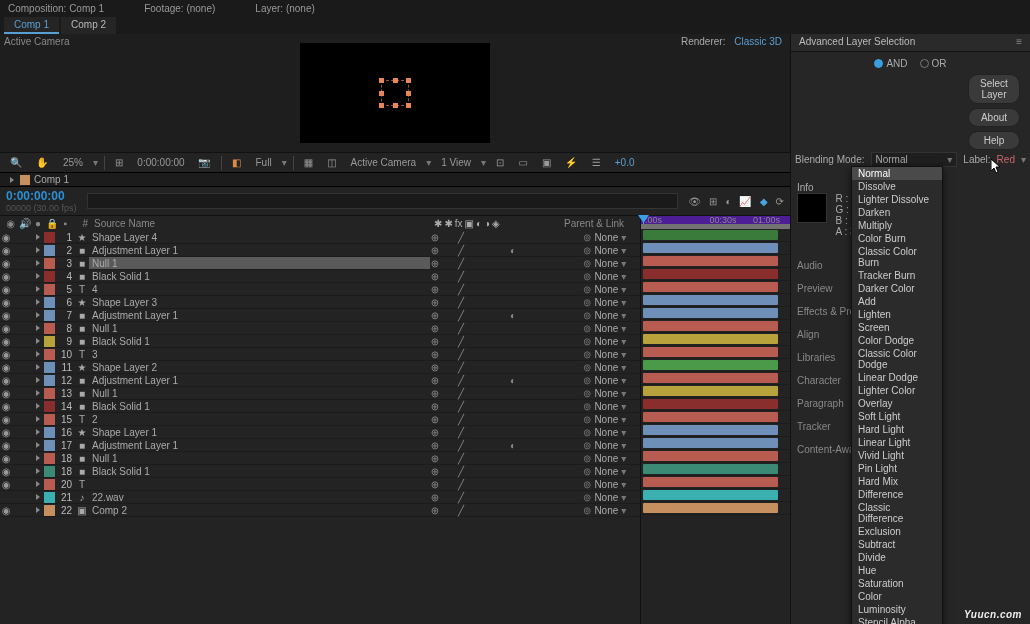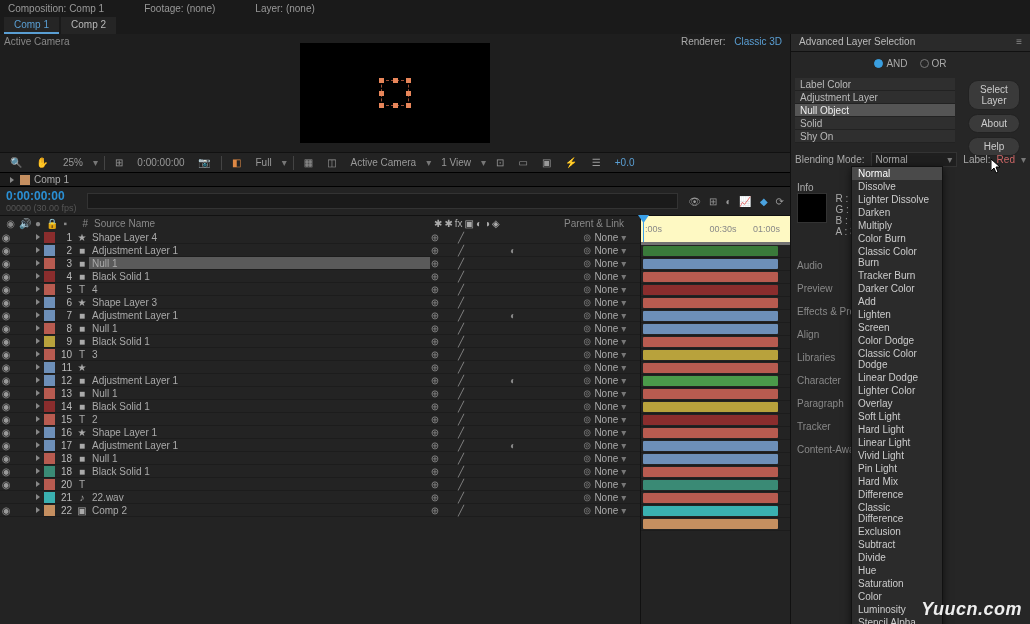--- a/index.html
+++ b/index.html
@@ -29,21 +29,21 @@
   .search-box { flex:1; background:#1a1a1a; height:16px; border:1px solid #333; color:#888; padding:0 4px;}
   .tl-icons { display:flex; gap:8px; }
   .tl-icons span { color:#999;}
   .layers-header { height:16px; background:#232323; border-top:1px solid #111; display:flex; align-items:center; padding:0 6px;}
   .col-switches { width:64px; display:flex; gap:4px;}
   .col-switches span{ width:10px; text-align:center; color:#888;}
   .col-idx {width:18px; text-align:right; color:#888;}
   .col-name { flex:1; color:#888; padding-left:6px;}
   .col-modes { width:130px; display:flex; gap:2px;}
   .col-parent{ width:70px; color:#888;}
-  .ruler { height:30px; background:#fef9c3; display:flex; align-items:center; position:relative; border-top:1px solid #111; border-bottom:3px solid #737373;}
+  .ruler { height:14px; background:#4c1d95; display:flex; align-items:center; position:relative; border-top:1px solid #111; border-bottom:5px solid #737373;}
   .ruler-label { position:absolute; color:#888; font-size:9px;}
   .playhead { position:absolute; top:0; bottom:0; width:1px; background:#3aa0e8; left:2px;}
   .playhead::before{content:""; position:absolute; top:-1px; left:-5px; width:11px; height:8px; background:#3aa0e8; clip-path:polygon(0 0,100% 0,50% 100%);}
   .layers-body { flex:1; overflow:hidden;}
   .layer-row { height:13px; display:flex; align-items:center; border-bottom:1px solid rgba(0,0,0,.2);}
   .layer-row.selected .lname-wrap { background:#5a5a5a; color:#eee;}
   .lrow-left{ width:430px; display:flex; align-items:center; height:100%;}
   .lrow-modes{ width:150px; display:flex; align-items:center; gap:3px;}
   .lrow-modes span{ color:#888; width:10px; text-align:center;}
   .lrow-parent{ width:60px; color:#888; display:flex; align-items:center; gap:3px; padding-left:3px;}
@@ -56,35 +56,35 @@
   .kindicon{ width:14px; text-align:center; color:#aaa;}
   .lname-wrap{ flex:1; padding:0 3px; height:100%; display:flex; align-items:center;}
   .tri { display:inline-block; width:0;height:0;border-left:4px solid #888;border-top:3px solid transparent;border-bottom:3px solid transparent; margin-right:2px;}
   .panel-title-bar { height:18px; background:#2a2a2a; padding:2px 8px; border-bottom:1px solid #111;}
   .panel-title{ color:#bbb;}
   .logic-row { display:flex; justify-content:center; gap:12px; padding:6px 0;}
   .radio{ display:flex; align-items:center; gap:3px;}
   .radio-dot{width:9px;height:9px;border-radius:50%;border:1px solid #777; display:inline-block;}
   .radio-dot.on{ background:#3a9fe0; border-color:#3a9fe0;}
   .btn{ background:#3a3a3a; border:1px solid #222; padding:3px 10px; color:#ccc; text-align:center; border-radius:10px;}
-  .btn-col{ display:flex; flex-direction:column; gap:4px; padding:4px; position:absolute; right:6px; top:42px; width:60px;}
+  .btn-col{ display:flex; flex-direction:column; gap:4px; padding:4px; position:absolute; right:6px; top:36px; width:60px;}
   .filter-list{ position:absolute; left:4px; top:44px; width:160px;}
   .filter-item{ height:13px; padding:1px 5px; color:#bbb; background:#2f2f2f; border-bottom:1px solid #222;}
   .filter-item.sel{ background:#555; color:#eee;}
   .mode-row{ position:absolute; left:4px; top:118px; right:4px; display:flex; gap:6px; align-items:center;}
   .dropdown-field{ flex:1; background:#1f1f1f; border:1px solid #333; padding:1px 4px; color:#ccc; display:flex; justify-content:space-between; align-items:center;}
   .blending-dropdown{ position:absolute; left:60px; top:132px; width:92px; background:#2b2b2b; border:1px solid #111; box-shadow:0 2px 8px rgba(0,0,0,.6); max-height:480px; overflow:visible;}
   .bd-item{ padding:1px 6px; color:#ccc;}
   .bd-item.hl{ background:#4a4a4a; color:#fff;}
   .info-block{ position:absolute; left:6px; top:148px; font-size:9px; line-height:11px;}
   .info-swatch{ width:30px; height:30px; background:#000; display:inline-block; vertical-align:top; margin-right:6px; border:1px solid #333;}
   .section-heads{ position:absolute; left:6px; top:226px; display:flex; flex-direction:column; gap:12px;}
   .section-heads span{ color:#888;}
   .cursor{ position:absolute; width:12px; height:16px; pointer-events:none;}
-  .watermark{ position:absolute; right:8px; bottom:4px; font-size:18px; color:#eee; font-style:italic; font-weight:bold; letter-spacing:.5px;margin-top:48px;}
+  .watermark{ position:absolute; right:8px; bottom:4px; font-size:10px; color:#eee; font-style:italic; font-weight:bold; letter-spacing:.5px;margin-top:48px;}
   .chev{ color:#777;}
   .comp-item{ display:flex; align-items:center; gap:4px; padding:1px 6px;}
 </style>
 </head>
 <body>
 
 <div class="top-bar">
   <span>Composition: Comp 1</span>
   <span>Footage: (none)</span>
   <span>Layer: (none)</span>
@@ -484,20 +484,23 @@
             </div>
             <div class="layer-row">
               <div class="lrow-left">
     <span class="eye">◉</span>
     <span class="lock"></span>
     <span class="lock"></span>
     <span class="tri"></span>
     <span class="swatch" style="background:#6d8fb8"></span>
     <span class="idx">11</span>
     <span class="kindicon">★</span>
+    <span class="lname-wrap">
+                  <span>Shape Layer 2</span>
+                </span>
    </div>
    <div class="lrow-modes">
      <span>⊕</span>
      <span></span>
      <span>╱</span>
      <span></span>
      <span></span>
      <span></span>
      <span></span>
      <span></span>
@@ -960,27 +963,20 @@
     <div class="logic-row">
       <span class="radio">
           <span class="radio-dot on"></span>
           <span>AND</span>
         </span>
       <span class="radio">
           <span class="radio-dot"></span>
           <span>OR</span>
         </span>
     </div>
-    <div class="filter-list" id="filter-list">
-        <div class="filter-item">Label Color</div>
-        <div class="filter-item">Adjustment Layer</div>
-        <div class="filter-item sel">Null Object</div>
-        <div class="filter-item">Solid</div>
-        <div class="filter-item">Shy On</div>
-      </div>
     <div class="btn-col">
       <div class="btn">Select Layer</div>
       <div class="btn">About</div>
       <div class="btn">Help</div>
     </div>
     <div class="mode-row">
       <span>Blending Mode:</span>
       <div class="dropdown-field">
         <span>Normal</span>
           <span class="chev">▾</span>

